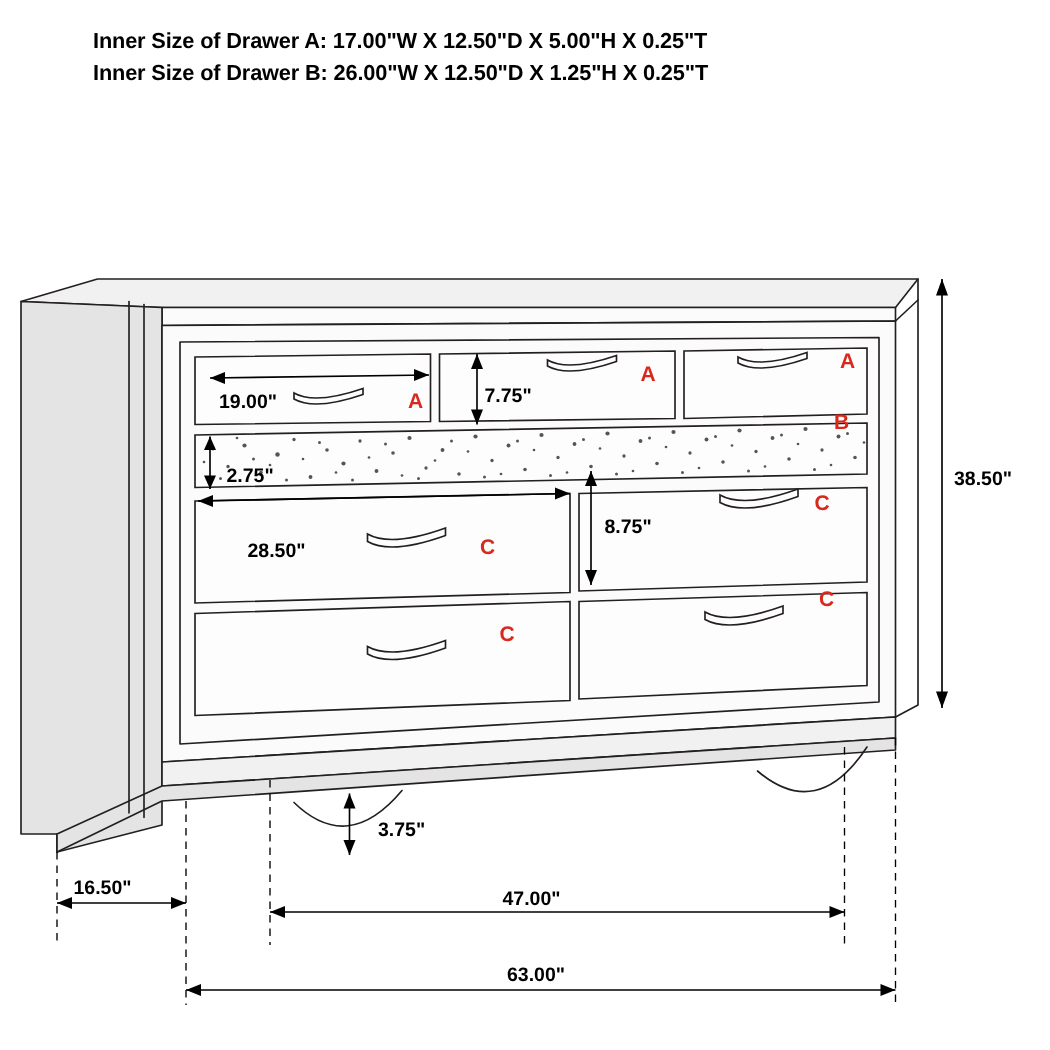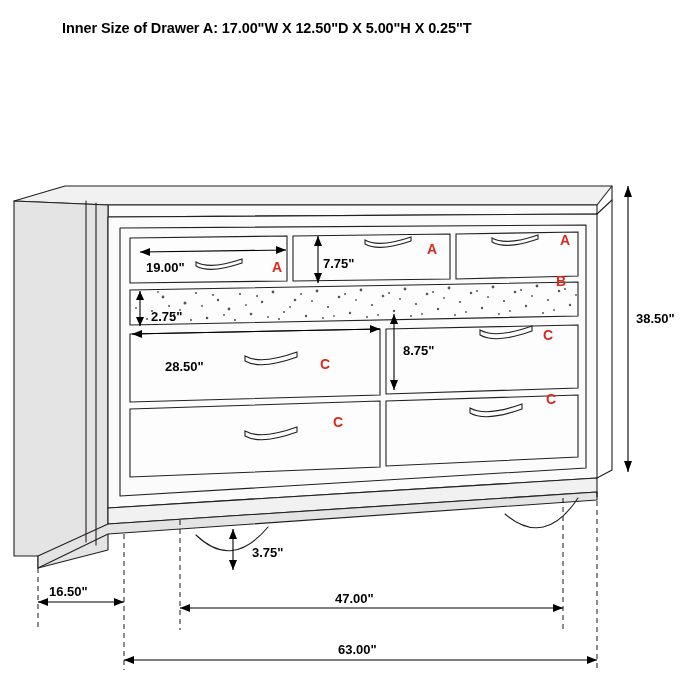--- a/index.html
+++ b/index.html
@@ -65,20 +65,21 @@
   .ext { stroke: #000; stroke-width: 0.9; fill: none; stroke-dasharray: 5 4; }
   .handle { fill: none; stroke: #231f20; stroke-width: 1.1; }
 </style>
 </head>
 <body>
 
 <div id="stage">
 
   <div class="spec-block">
     <div class="spec-line">Inner Size of Drawer A: 17.00"W X 12.50"D X 5.00"H X 0.25"T</div>
+    <div class="spec-line">Inner Size of Drawer B: 26.00"W X 12.50"D X 1.25"H X 0.25"T</div>
   </div>
 
   <svg class="diagram" width="700" height="700" viewBox="0 0 700 700">
 
     <g>
 
       <polygon class="case-fill-mid case-line" points="14,201 65,186 612,186 597,205 108,205"></polygon>
 
       <polygon class="case-fill-light case-line" points="108,205 597,205 597,214 108,217"></polygon>
 

